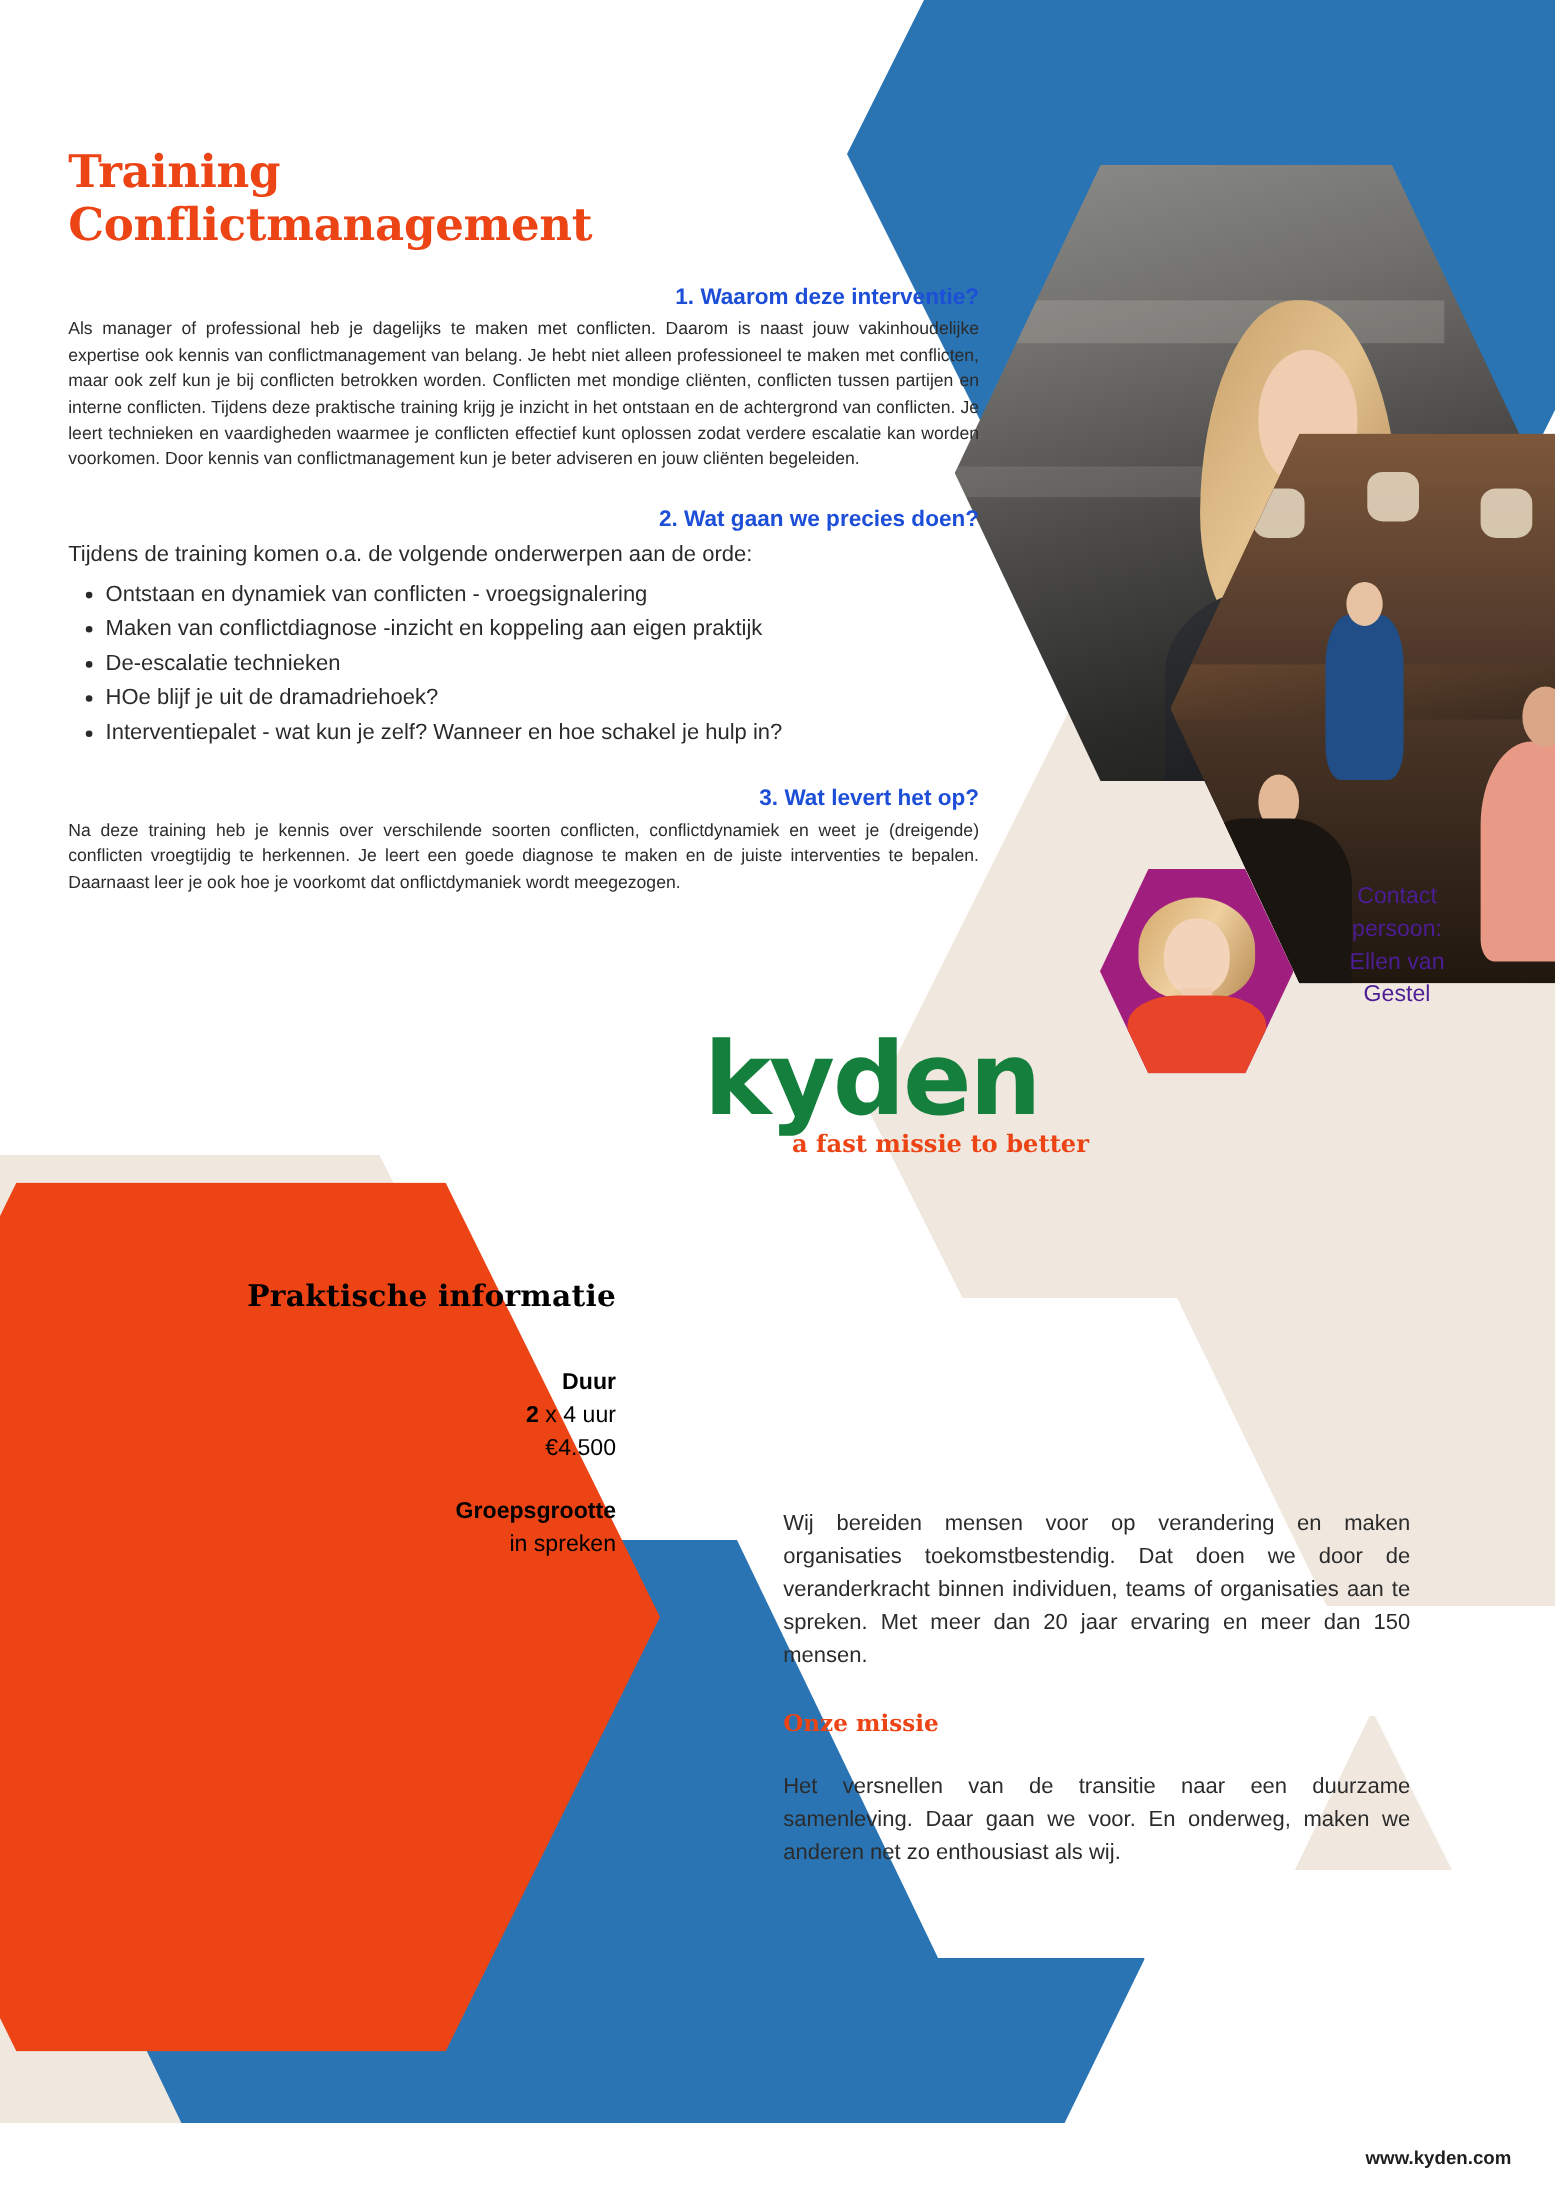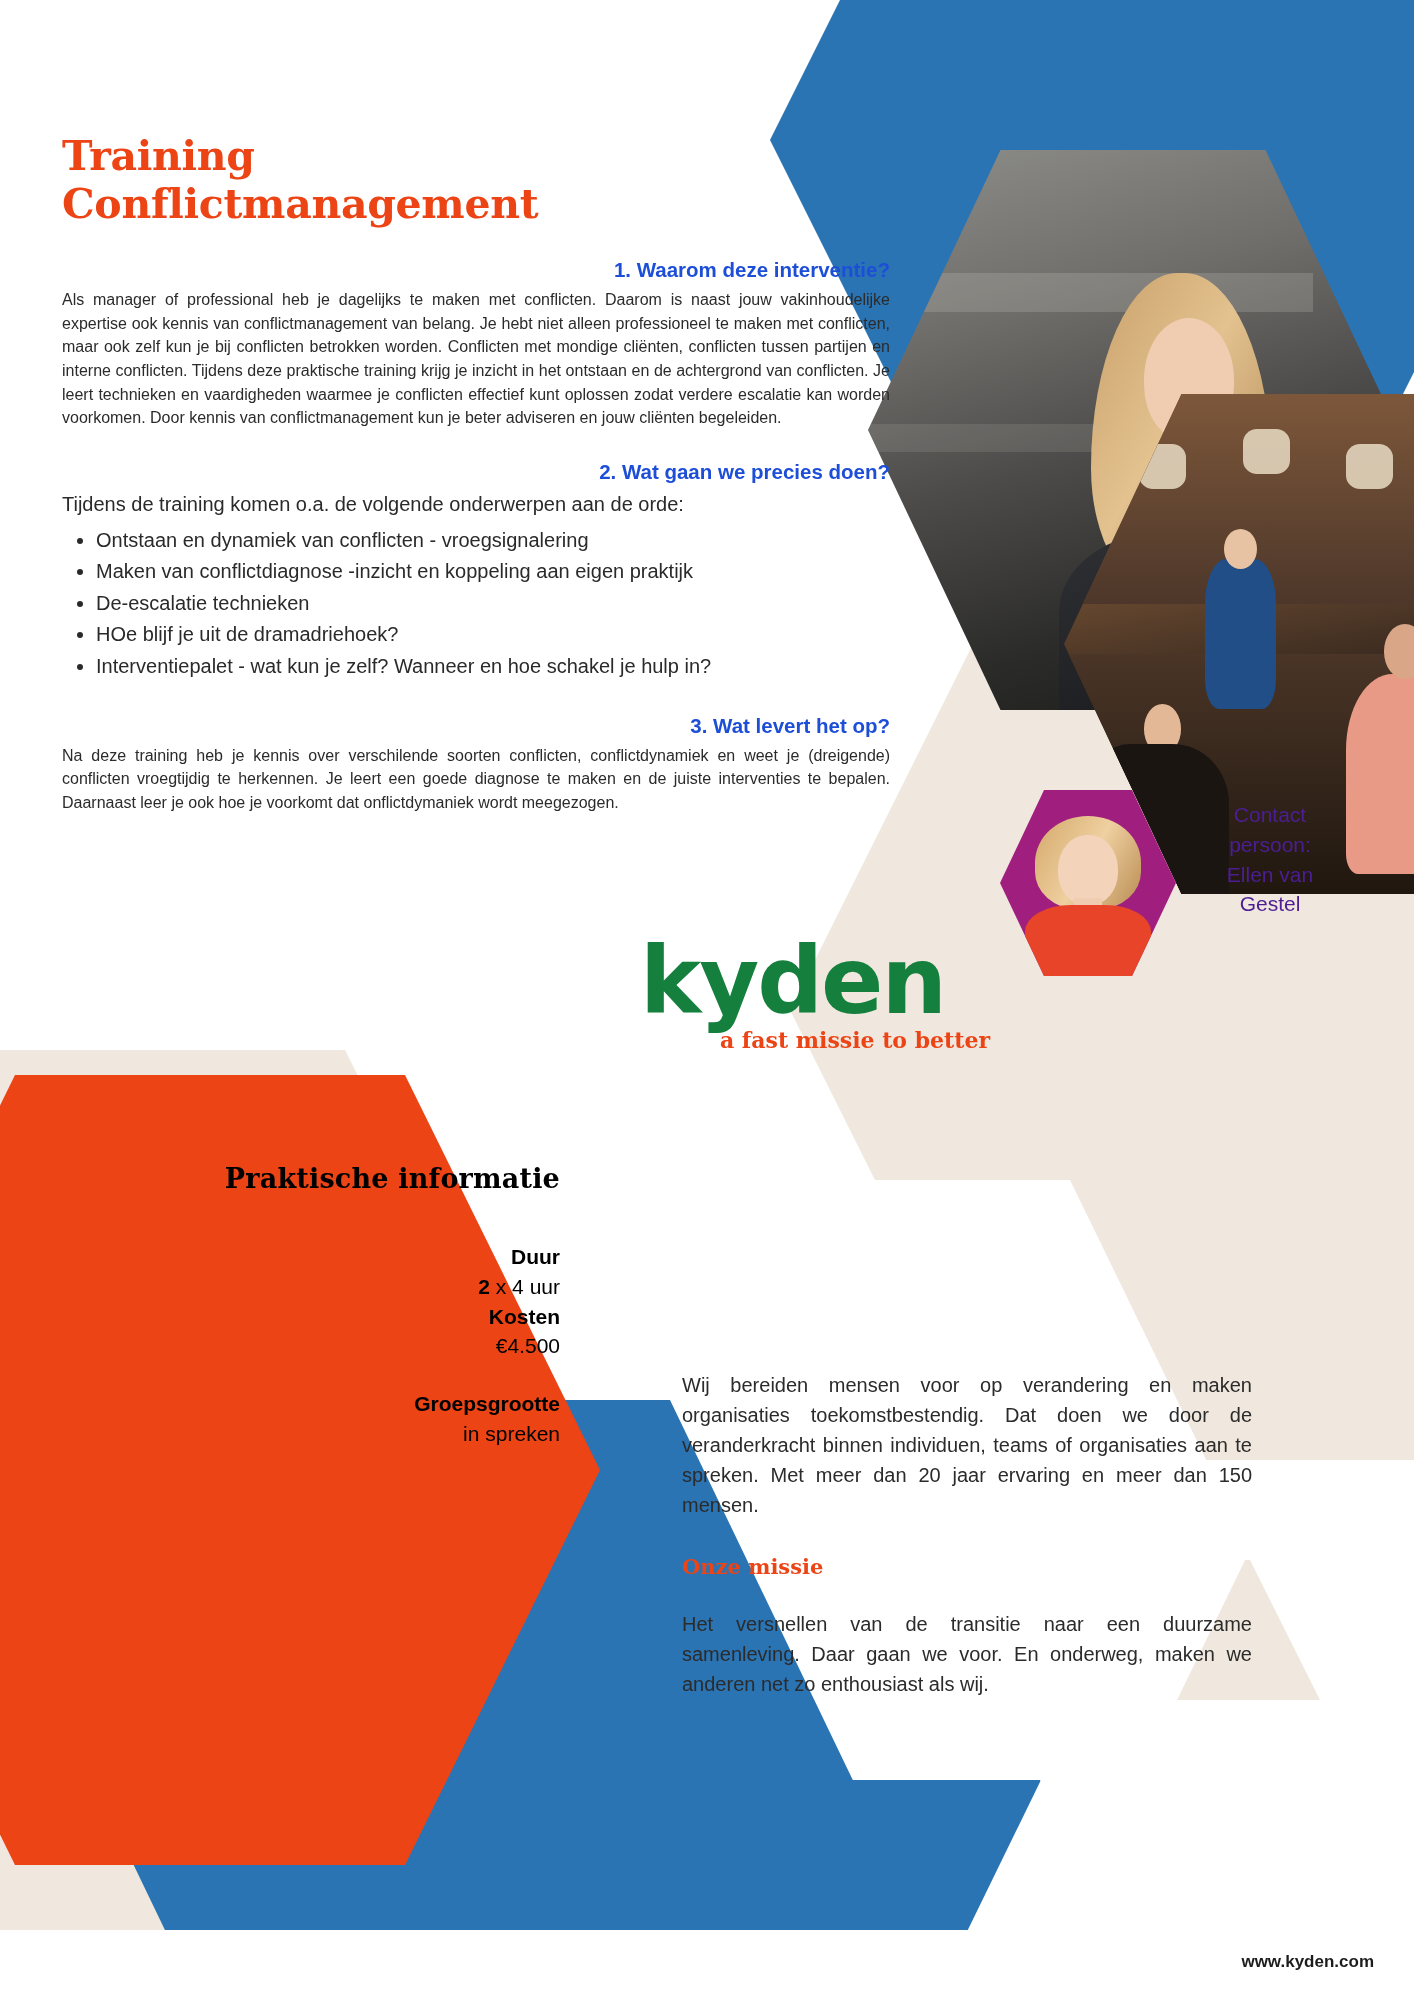--- a/index.html
+++ b/index.html
@@ -324,21 +324,21 @@
     font-weight: bold;
     font-size: 22px;
     color: #ec4415;
     text-align: right;
     width: 350px;
     margin-top: 2px;
   }
 
   
   .right-col {
-    position: absolute; left: 682px; top: 1370px; width: 570px;
+    position: absolute; left: 712px; top: 1370px; width: 570px;
     color: #2b2b2b;
   }
   .right-col .para { font-size: 20px; line-height: 1.5; }
   .mission-h {
     font-family: "DejaVu Serif", serif;
     font-weight: bold;
     font-size: 21px;
     color: #ec4415;
     margin: 34px 0 30px 0;
   }
@@ -440,21 +440,20 @@
     <div>persoon:</div>
     <div>Ellen van</div>
     <div>Gestel</div>
   </div>
 
   <div class="hex-practical"></div>
   <div class="practical-inner">
     <div class="practical-title">Praktische informatie</div>
     <div class="pi-row"><b>Duur</b></div>
     <div class="pi-row"><b>2</b><span> x 4 uur</span></div>
-    <div class="pi-row"><b>Kosten</b></div>
     <div class="pi-row">€4.500</div>
     <div class="pi-space"></div>
     <div class="pi-row"><b>Groepsgrootte</b></div>
     <div class="pi-row">in spreken</div>
   </div>
 
   <div class="logo-wrap">
     <div class="logo-word">kyden</div>
     <div class="logo-tag">a fast missie to better</div>
   </div>

